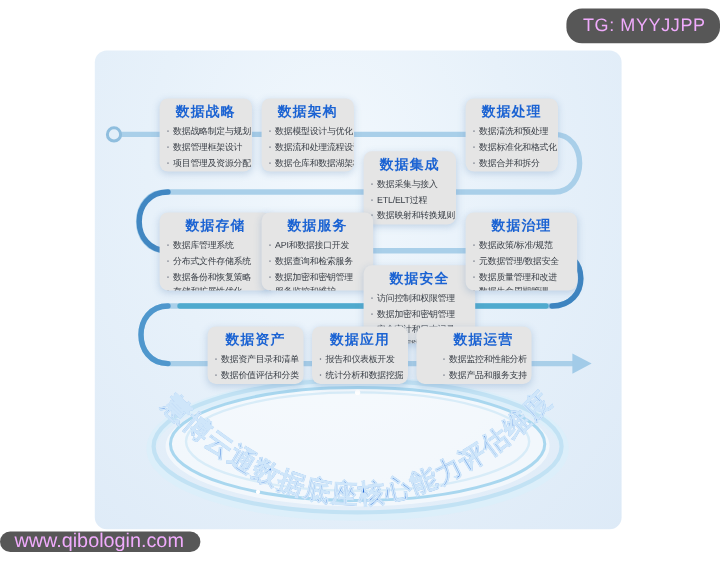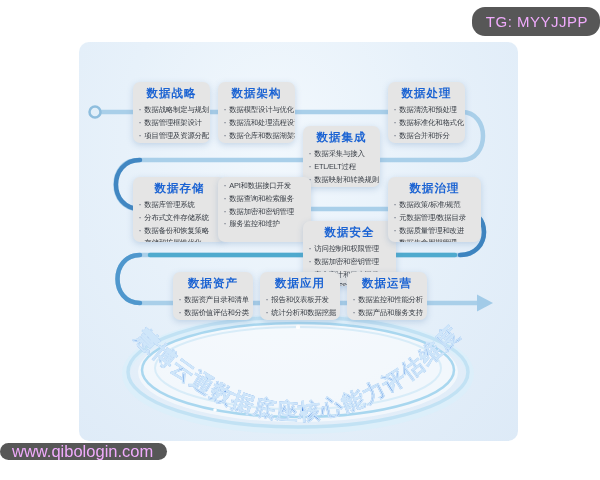--- a/index.html
+++ b/index.html
@@ -18,21 +18,21 @@
              color:#1b63d3;letter-spacing:1px;white-space:nowrap;}
   .cap-items{margin-top:3px;padding-left:6px;}
   .cap-item{font-size:7.4px;line-height:12.8px;color:#3b4048;white-space:nowrap;
             letter-spacing:-0.2px;}
   .cap-item::before{content:"·";color:#6b7280;font-weight:bold;margin-right:3px;}
   
   .r1{top:82px;height:61px;width:77px;}
   .r2{top:177px;height:65px;width:93px;}
   .r3{top:272px;height:48px;width:80px;}
   .c1{left:133px;} .c2{left:218px;} .c3{left:303px;margin-top:44px;} .c4{left:388px;}
-  .d1{left:173px;} .d2{left:260px;} .d3{left:347px;}
+  .d1{left:173px;} .d2{left:260px;} .d3{left:347px;padding-left:16px;}
   
   .badge{position:absolute;z-index:5;background:#575757;color:#f0abfc;
          display:flex;align-items:center;border-radius:13px;}
   #badge-tg{top:7px;right:0;height:29px;padding:0 12px 0 14px;font-size:15px;letter-spacing:.5px;}
   #badge-site{top:443px;left:0;height:17px;padding:0 14px 0 12px;font-size:16.5px;}
 </style>
 </head>
 <body>
 
 <div id="stage">
@@ -112,41 +112,42 @@
   <div class="cap-box r2 c1">
     <div class="cap-title">数据存储</div>
     <div class="cap-items">
       <div class="cap-item">数据库管理系统</div>
       <div class="cap-item">分布式文件存储系统</div>
       <div class="cap-item">数据备份和恢复策略</div>
       <div class="cap-item">存储和扩展性优化</div>
     </div>
   </div>
   <div class="cap-box r2 c2">
+    <div class="cap-title">数据服务</div>
     <div class="cap-items">
       <div class="cap-item">API和数据接口开发</div>
       <div class="cap-item">数据查询和检索服务</div>
       <div class="cap-item">数据加密和密钥管理</div>
       <div class="cap-item">服务监控和维护</div>
     </div>
   </div>
   <div class="cap-box r2 c3">
     <div class="cap-title">数据安全</div>
     <div class="cap-items">
       <div class="cap-item">访问控制和权限管理</div>
       <div class="cap-item">数据加密和密钥管理</div>
       <div class="cap-item">安全审计和日志记录</div>
       <div class="cap-item">数据泄露防护与应急</div>
     </div>
   </div>
   <div class="cap-box r2 c4">
     <div class="cap-title">数据治理</div>
     <div class="cap-items">
       <div class="cap-item">数据政策/标准/规范</div>
-      <div class="cap-item">元数据管理/数据目录</div>
+      <div class="cap-item">元数据管理/数据安全</div>
       <div class="cap-item">数据质量管理和改进</div>
       <div class="cap-item">数据生命周期管理</div>
     </div>
   </div>
 
   <div class="cap-box r3 d1">
     <div class="cap-title">数据资产</div>
     <div class="cap-items">
       <div class="cap-item">数据资产目录和清单</div>
       <div class="cap-item">数据价值评估和分类</div>

